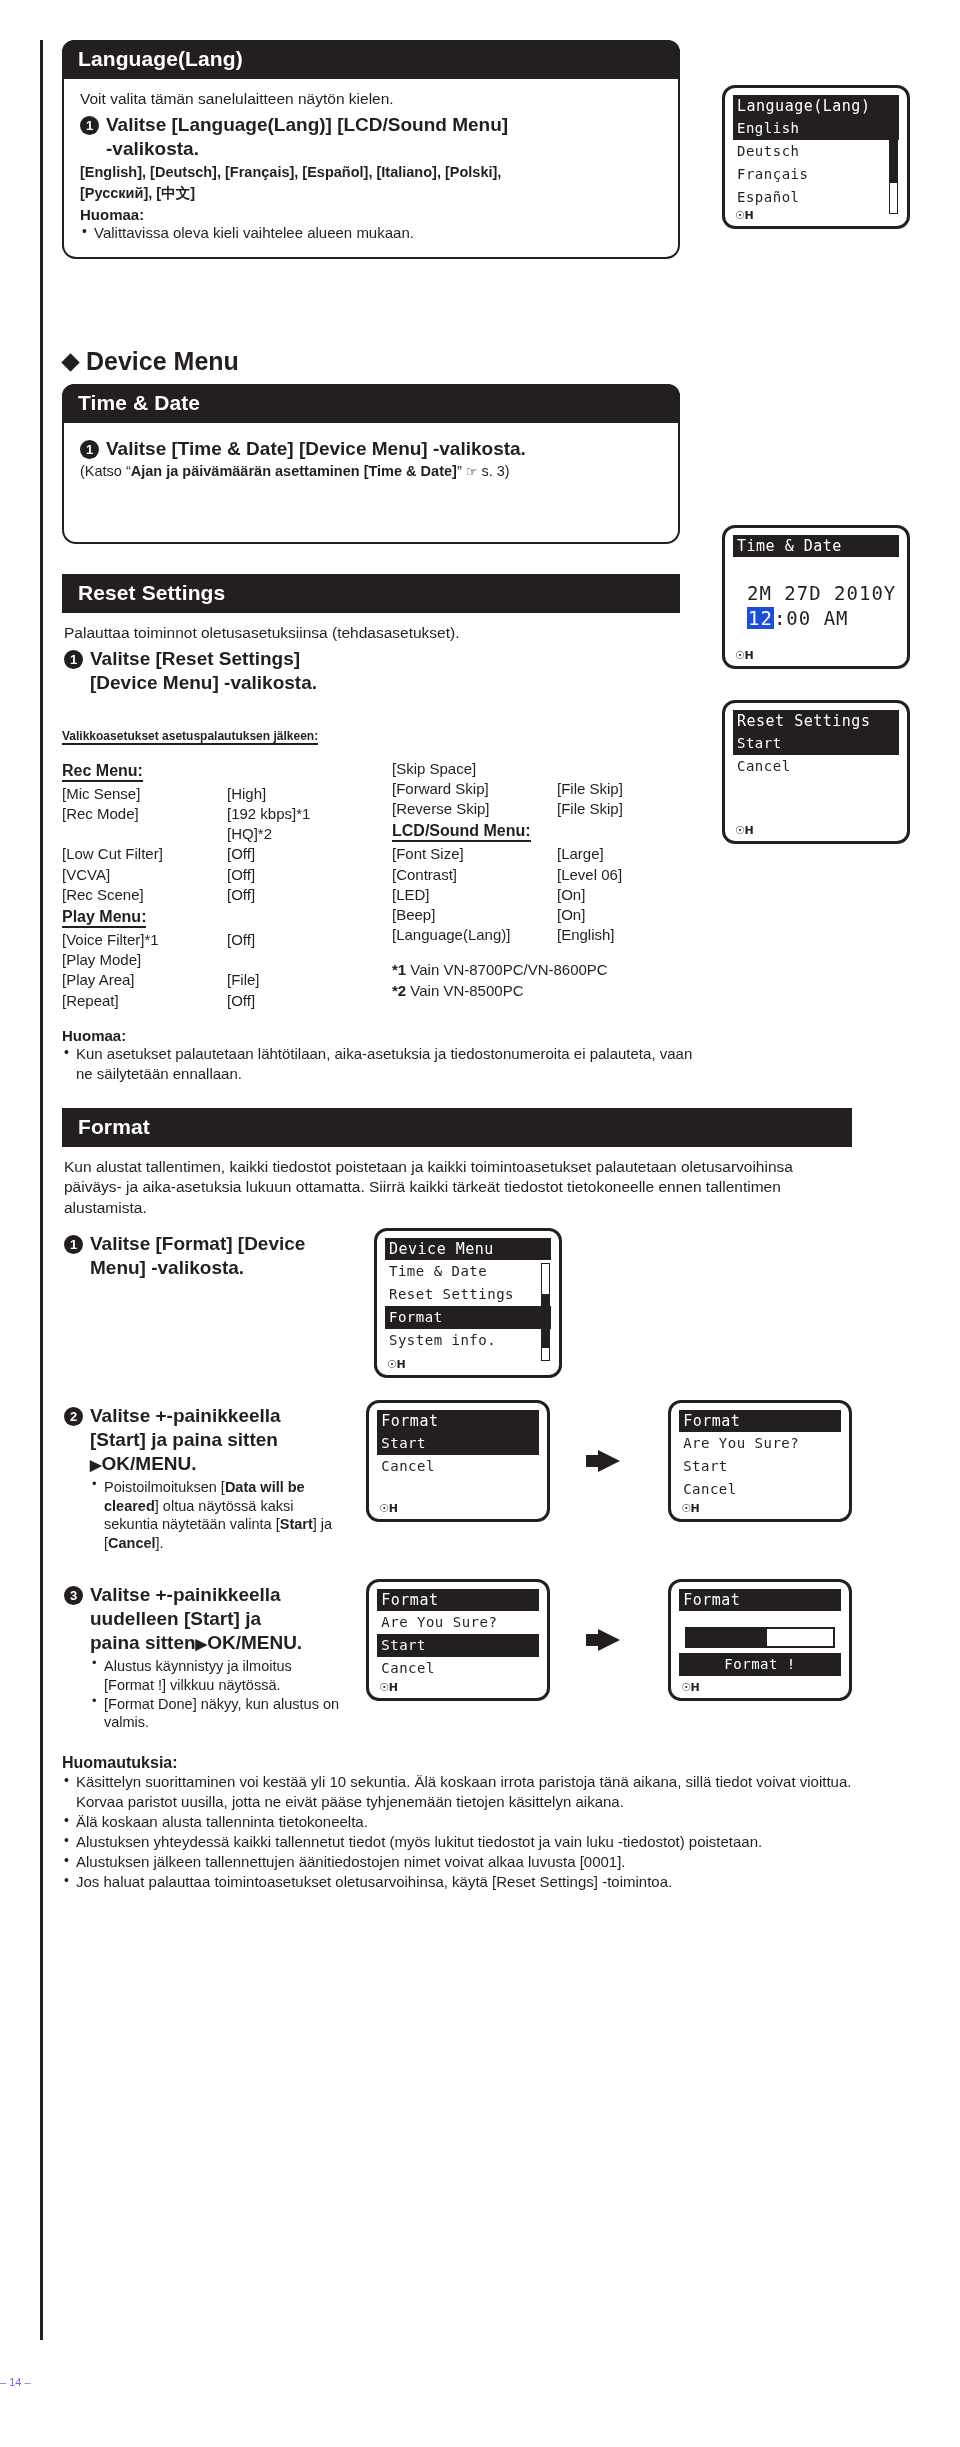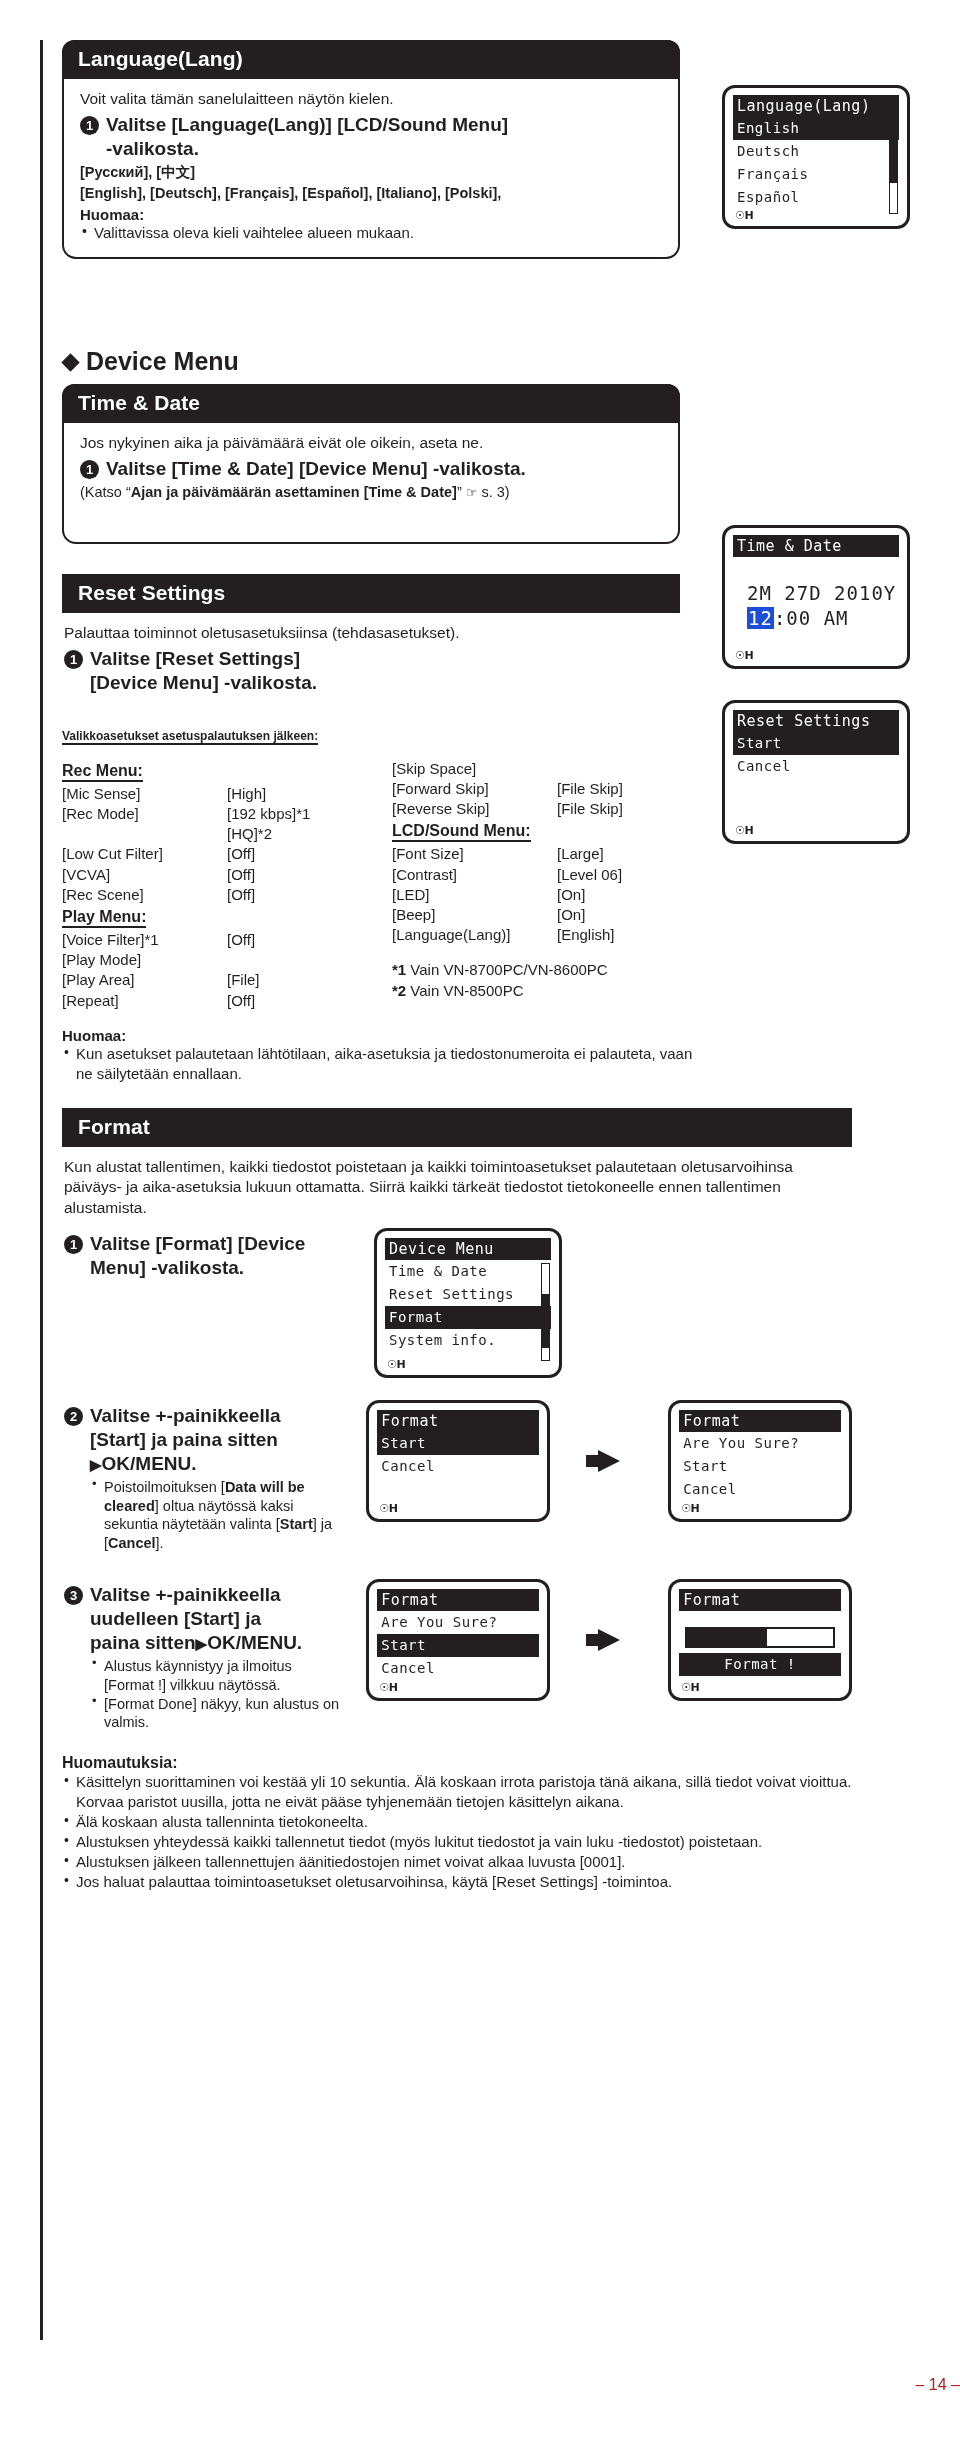--- a/index.html
+++ b/index.html
@@ -114,22 +114,22 @@
   .ind{padding-left:20px;}
   .fn{font-size:15px;line-height:1.4;}
   .fn b{font-weight:bold;}
 
   .ul-head{font-weight:bold;font-size:12px;border-bottom:2px solid #231f20;display:inline-block;margin:12px 0 8px 0;}
   ul.sub-notes{margin:2px 0 0 0;padding:0;list-style:none;}
   ul.sub-notes li{font-size:14.5px;line-height:1.3;position:relative;padding-left:14px;}
   ul.sub-notes li:before{content:"\2022";position:absolute;left:2px;top:-2px;font-size:13px;}
 
   .pagenum{
-    position:absolute;left:0;top:2376px;width:960px;text-align:right;
-    font-size:16px;color:#b91c1c;
+    position:absolute;left:0;top:2376px;width:960px;text-align:left;
+    font-size:11px;color:#8b5cf6;
   }
 
   .tri{font-size:15px;}
   .ptr{font-family:"DejaVu Sans",sans-serif;font-size:13px;}
 </style>
 </head>
 <body>
 
 <div class="page">
   <div class="left-rule"></div>
@@ -141,22 +141,22 @@
       <div class="bar">Language(Lang)</div>
       <div class="pad">
         <p>Voit valita tämän sanelulaitteen näytön kielen.</p>
         <div class="step">
           <span class="num">1</span>
           <span class="txt">
             <span>Valitse [Language(Lang)] [LCD/Sound Menu]</span><br>
             <span>-valikosta.</span>
           </span>
         </div>
+        <p class="small" style="font-weight:bold;">[English], [Deutsch], [Français], [Español], [Italiano], [Polski],</p>
         <p class="small" style="font-weight:bold;">[Русский], [中文]</p>
-        <p class="small" style="font-weight:bold;">[English], [Deutsch], [Français], [Español], [Italiano], [Polski],</p>
         <div class="note-h">Huomaa:</div>
         <ul class="notes">
           <li>Valittavissa oleva kieli vaihtelee alueen mukaan.</li>
         </ul>
       </div>
     </div>
 
     
     <div class="lcd" style="position:absolute;left:660px;top:45px;width:188px;height:144px;">
       <div class="lcd-title">Language(Lang)</div>
@@ -175,21 +175,20 @@
     
     <div class="dev-head">
       <span class="diamond"></span>
       <span>Device Menu</span>
     </div>
 
     
     <div class="box" style="width:618px;height:160px;">
       <div class="bar">Time &amp; Date</div>
       <div class="pad">
-        <p>Jos nykyinen aika ja päivämäärä eivät ole oikein, aseta ne.</p>
         <div class="step">
           <span class="num">1</span>
           <span class="txt">Valitse [Time &amp; Date] [Device Menu] -valikosta.</span>
         </div>
         <p class="small">
           <span>(Katso “</span><b>Ajan ja päivämäärän asettaminen [Time &amp; Date]</b><span>”</span>
           <span class="ptr">☞</span>
           <span>s. 3)</span>
         </p>
       </div>

